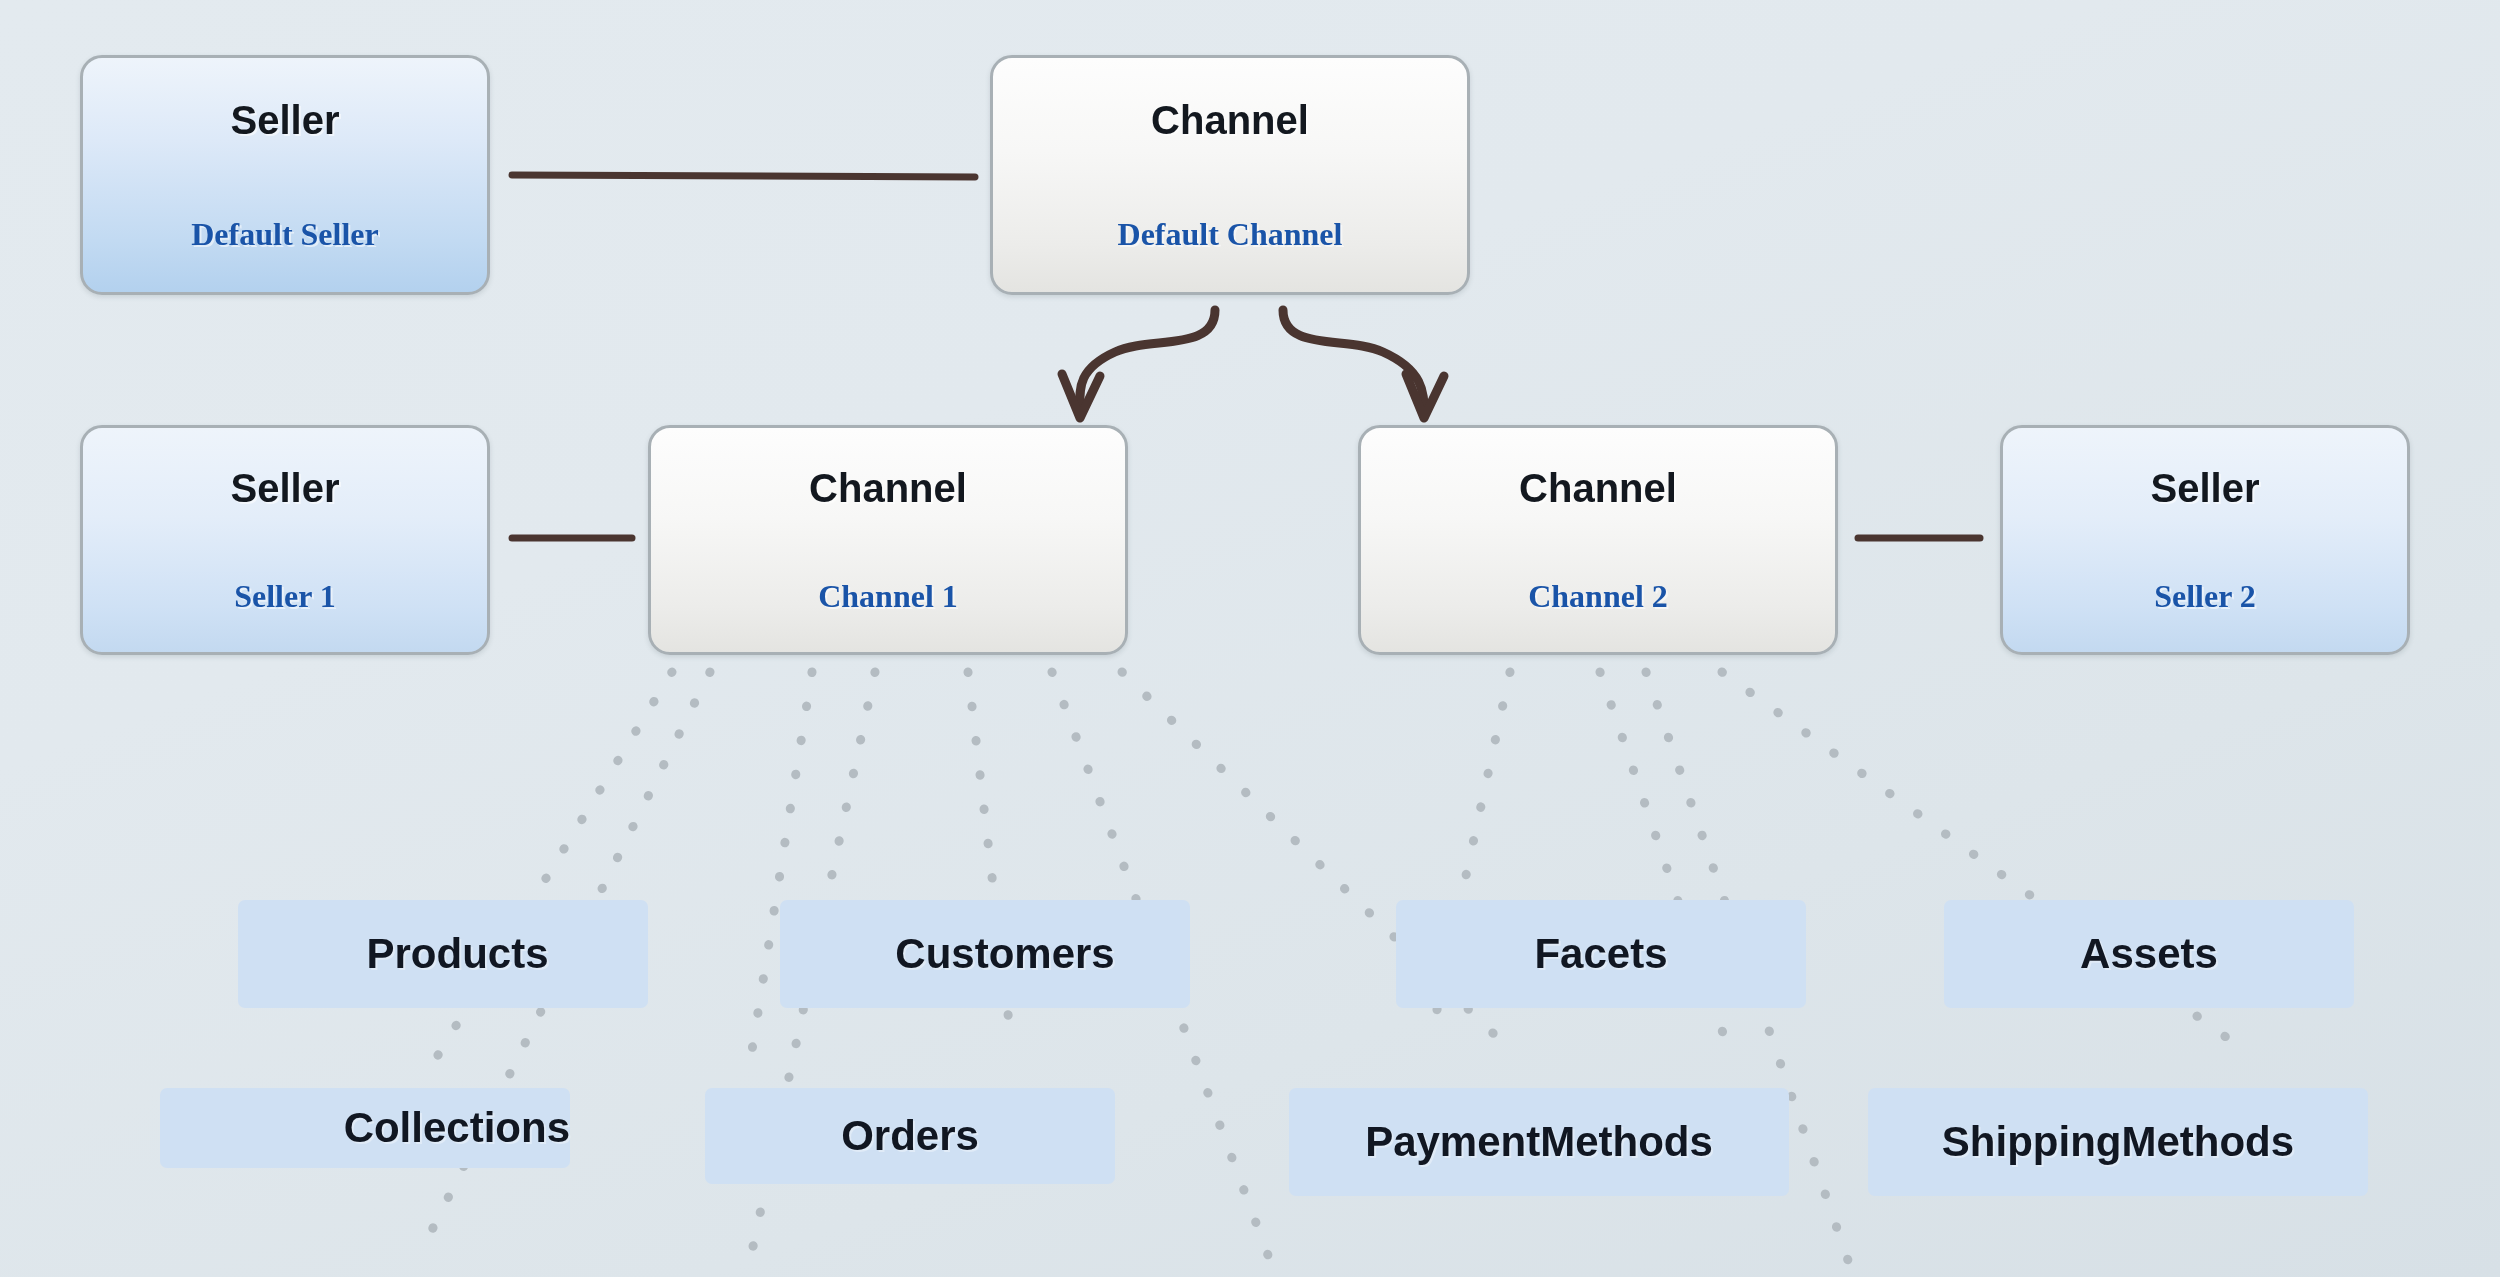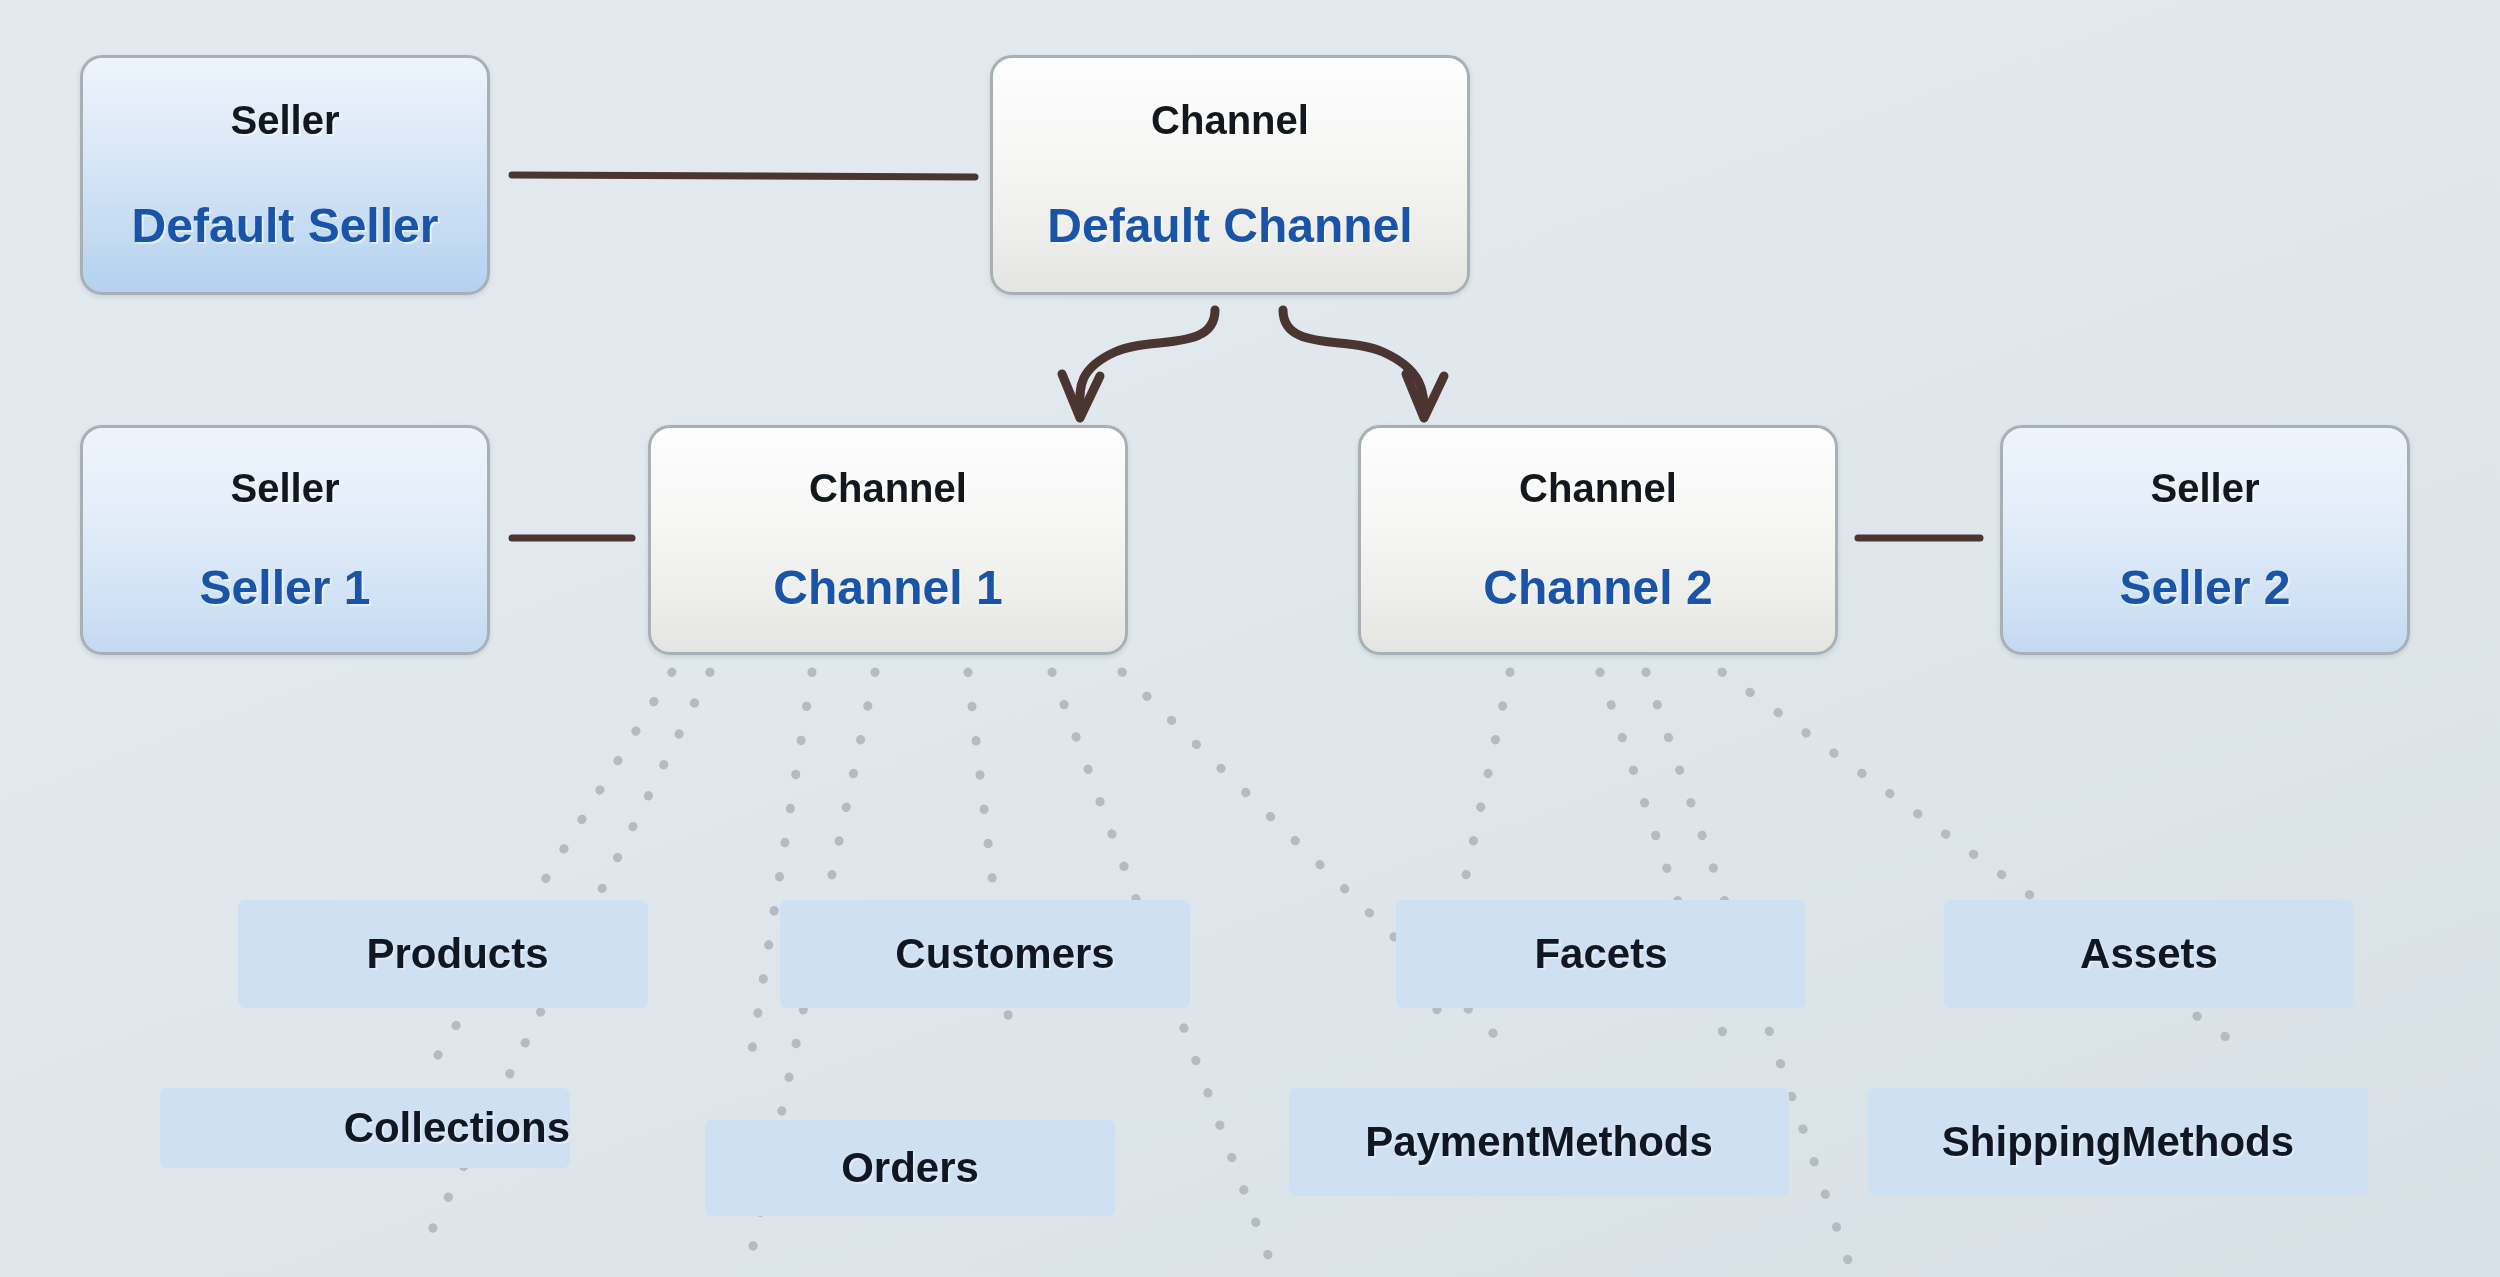--- a/index.html
+++ b/index.html
@@ -40,25 +40,26 @@
     box-shadow: 0 2px 5px rgba(70,85,95,0.16);
   }
   .entity .etype {
     font-size: 40px;
     font-weight: bold;
     color: #13181f;
     text-shadow: 2px 2px 0 rgba(255,255,255,0.55);
     line-height: 1;
   }
   .entity .ename {
-    font-size: 48px;
+    font-size: 32px;
     font-weight: bold;
     color: #1a54a8;
     text-shadow: 2px 2px 0 rgba(255,255,255,0.55);
     line-height: 1;
+    font-family: Liberation Serif, serif;
   }
   .entity.seller-strong {
     background: linear-gradient(180deg, #eef4fb 0%, #dde9f8 35%, #c2daf2 78%, #b3d1ee 100%);
   }
   .entity.seller-soft {
     background: linear-gradient(180deg, #eef4fb 0%, #e3edf9 40%, #cfe1f5 80%, #c3d9f0 100%);
   }
   .entity.channel {
     background: linear-gradient(180deg, #fdfdfd 0%, #f7f7f6 40%, #ececea 80%, #e4e4e1 100%);
   }
@@ -148,21 +149,21 @@
       </div>
       <div class="leaf" style="left: 1396px; top: 900px; width: 410px; height: 108px;">
         <span>Facets</span>
       </div>
       <div class="leaf" style="left: 1944px; top: 900px; width: 410px; height: 108px;">
         <span>Assets</span>
       </div>
       <div class="leaf" style="left: 160px; top: 1088px; width: 410px; height: 80px; justify-content: flex-end;">
         <span>Collections</span>
       </div>
-      <div class="leaf" style="left: 705px; top: 1088px; width: 410px; height: 96px; margin-top: 32px;">
+      <div class="leaf" style="left: 705px; top: 1088px; width: 410px; height: 96px;">
         <span>Orders</span>
       </div>
       <div class="leaf" style="left: 1289px; top: 1088px; width: 500px; height: 108px;">
         <span>PaymentMethods</span>
       </div>
       <div class="leaf" style="left: 1868px; top: 1088px; width: 500px; height: 108px; text-align: right;">
         <span>ShippingMethods</span>
       </div>
     </div>
 

